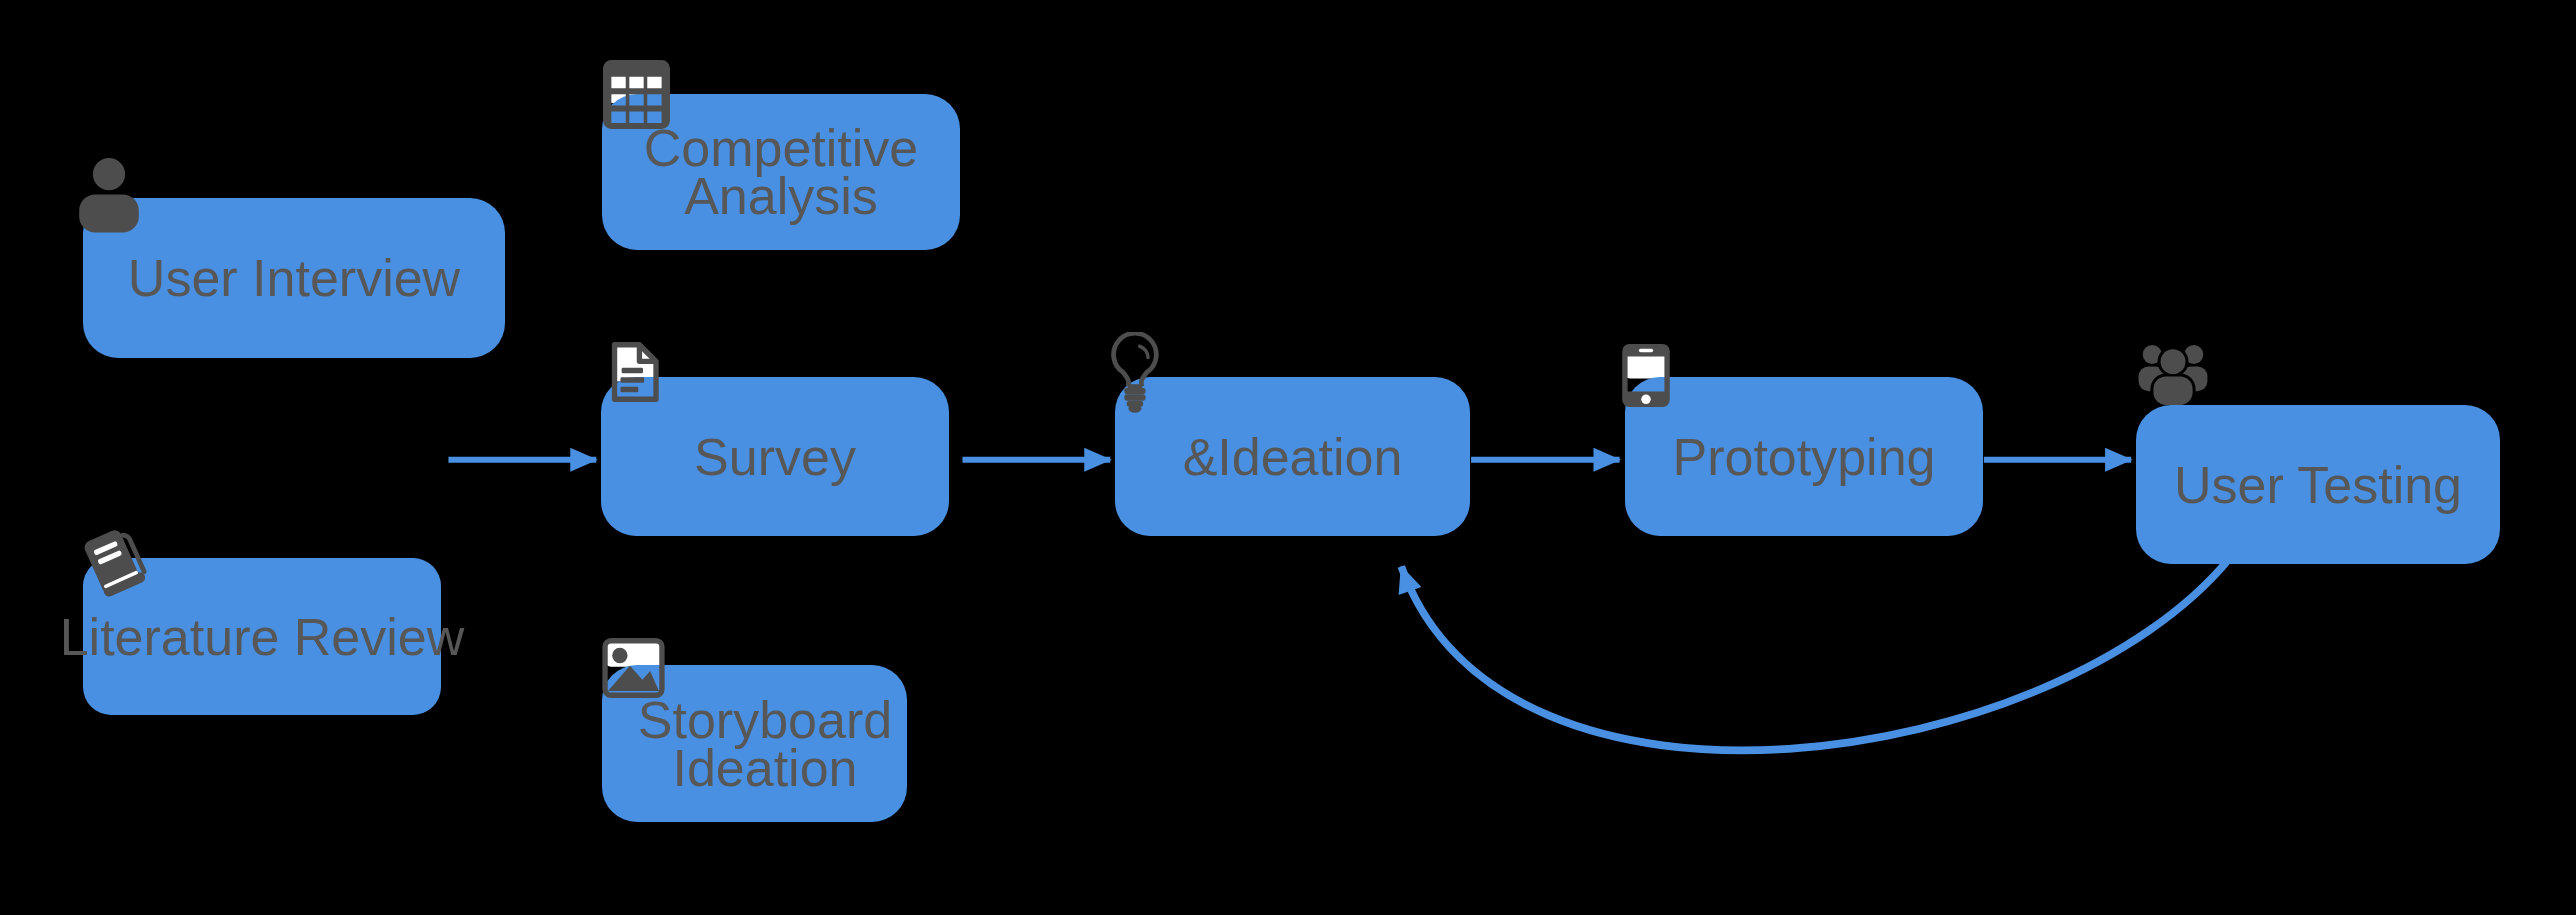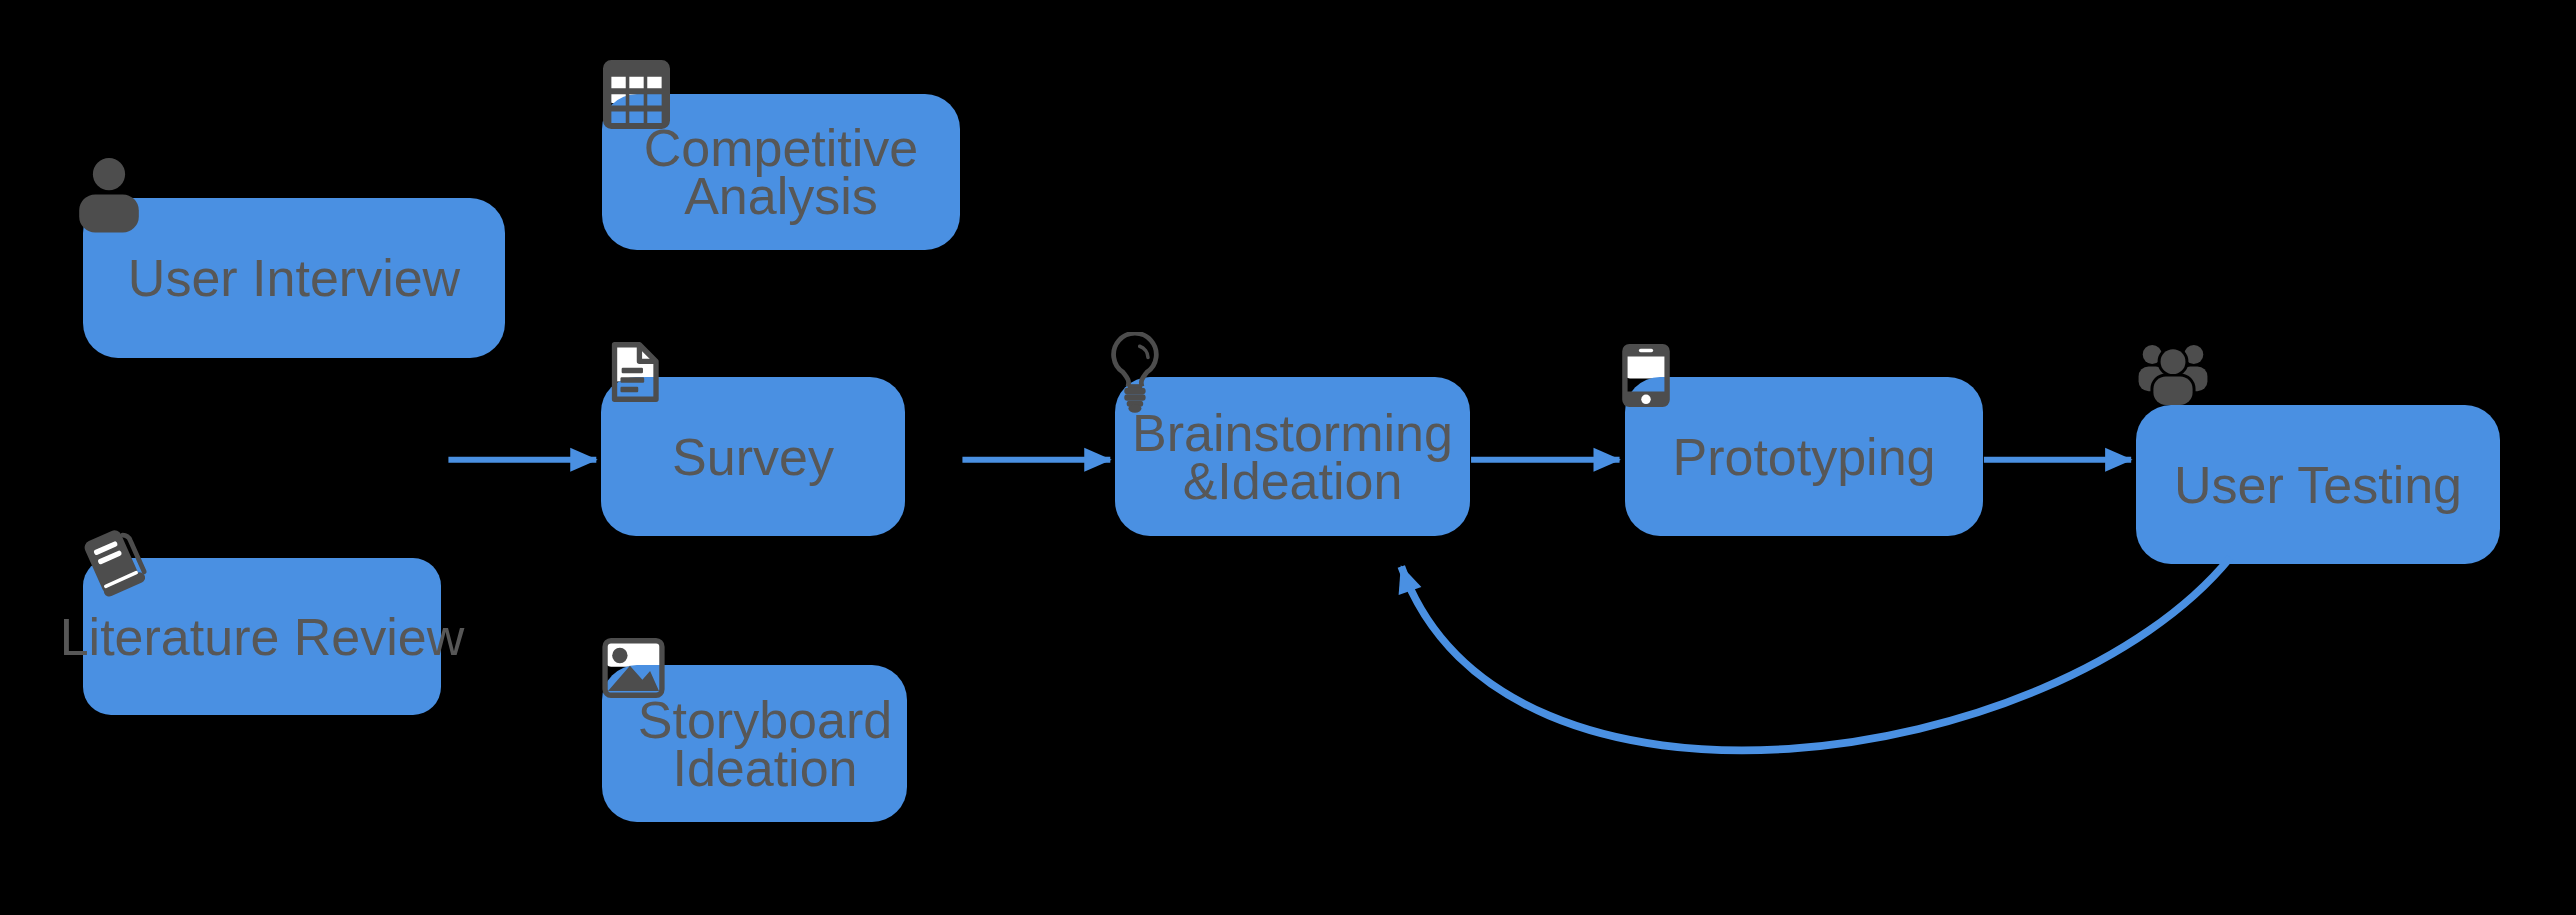--- a/index.html
+++ b/index.html
@@ -14,21 +14,21 @@
   .ink-f{fill:var(--icon,#4d4d4d);}
   .ink-s{stroke:var(--icon,#4d4d4d);fill:none;}
   .wht-f{fill:var(--icon-detail,#fff);}
   .edges{position:absolute;left:0;top:0;z-index:3;}
   .edges path.wire{stroke:var(--accent,#4a90e2);fill:none;}
   #ah path{fill:var(--accent,#4a90e2);}
 
   
   .n-user-interview{left:83px;top:198px;width:422px;height:160px;}
   .n-competitive{left:602px;top:94px;width:358px;height:156px;}
-  .n-survey{left:601px;top:377px;width:304px;height:159px;}
+  .n-survey{left:601px;top:377px;width:348px;height:159px;}
   .n-literature{left:83px;top:558px;width:358px;height:157px;border-radius:28px;}
   .n-storyboard{left:602px;top:665px;width:284px;height:157px;padding-left:21px;}
   .n-brainstorm{left:1115px;top:377px;width:355px;height:159px;}
   .n-prototyping{left:1625px;top:377px;width:358px;height:159px;}
   .n-usertesting{left:2136px;top:377px;width:364px;height:159px;margin-top:28px;}
 
   
   .i-person{left:78px;top:156px;}
   .i-table,.b-table{left:603px;top:60px;}
   .i-document,.b-document{left:606px;top:340px;}
@@ -67,21 +67,20 @@
     <span class="lbl">Survey</span>
   </div>
   <div class="node n-literature">
     <span class="lbl">Literature Review</span>
   </div>
   <div class="node n-storyboard">
     <span class="lbl">Storyboard</span>
     <span class="lbl">Ideation</span>
   </div>
   <div class="node n-brainstorm">
-    <span class="lbl">Brainstorming</span>
     <span class="lbl">&amp;Ideation</span>
   </div>
   <div class="node n-prototyping">
     <span class="lbl">Prototyping</span>
   </div>
   <div class="node n-usertesting">
     <span class="lbl">User Testing</span>
   </div>
 
   <svg class="edges" width="2576" height="916" viewBox="0 0 4320 1536">

